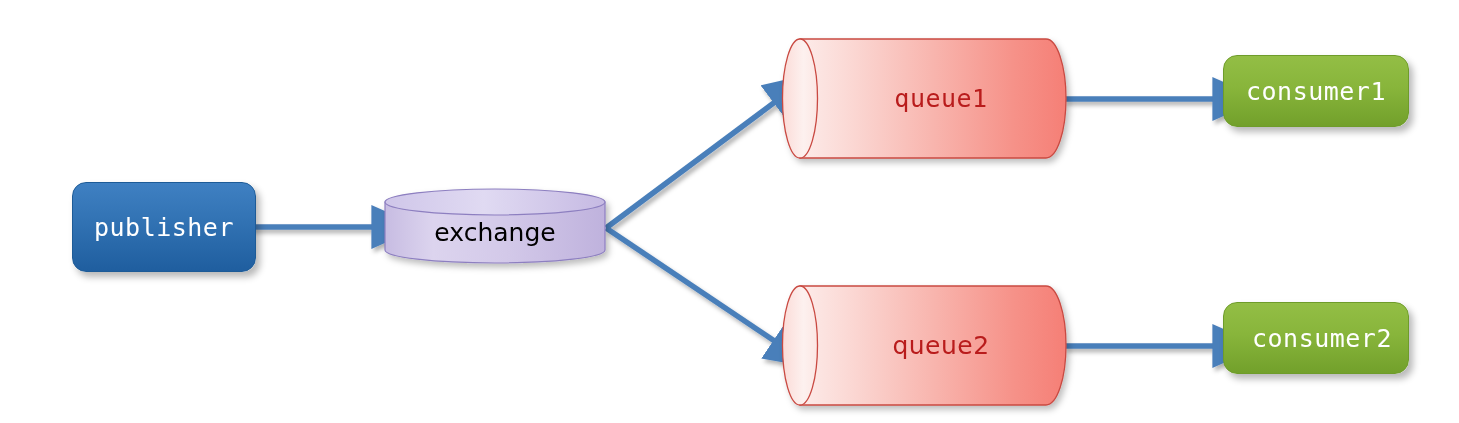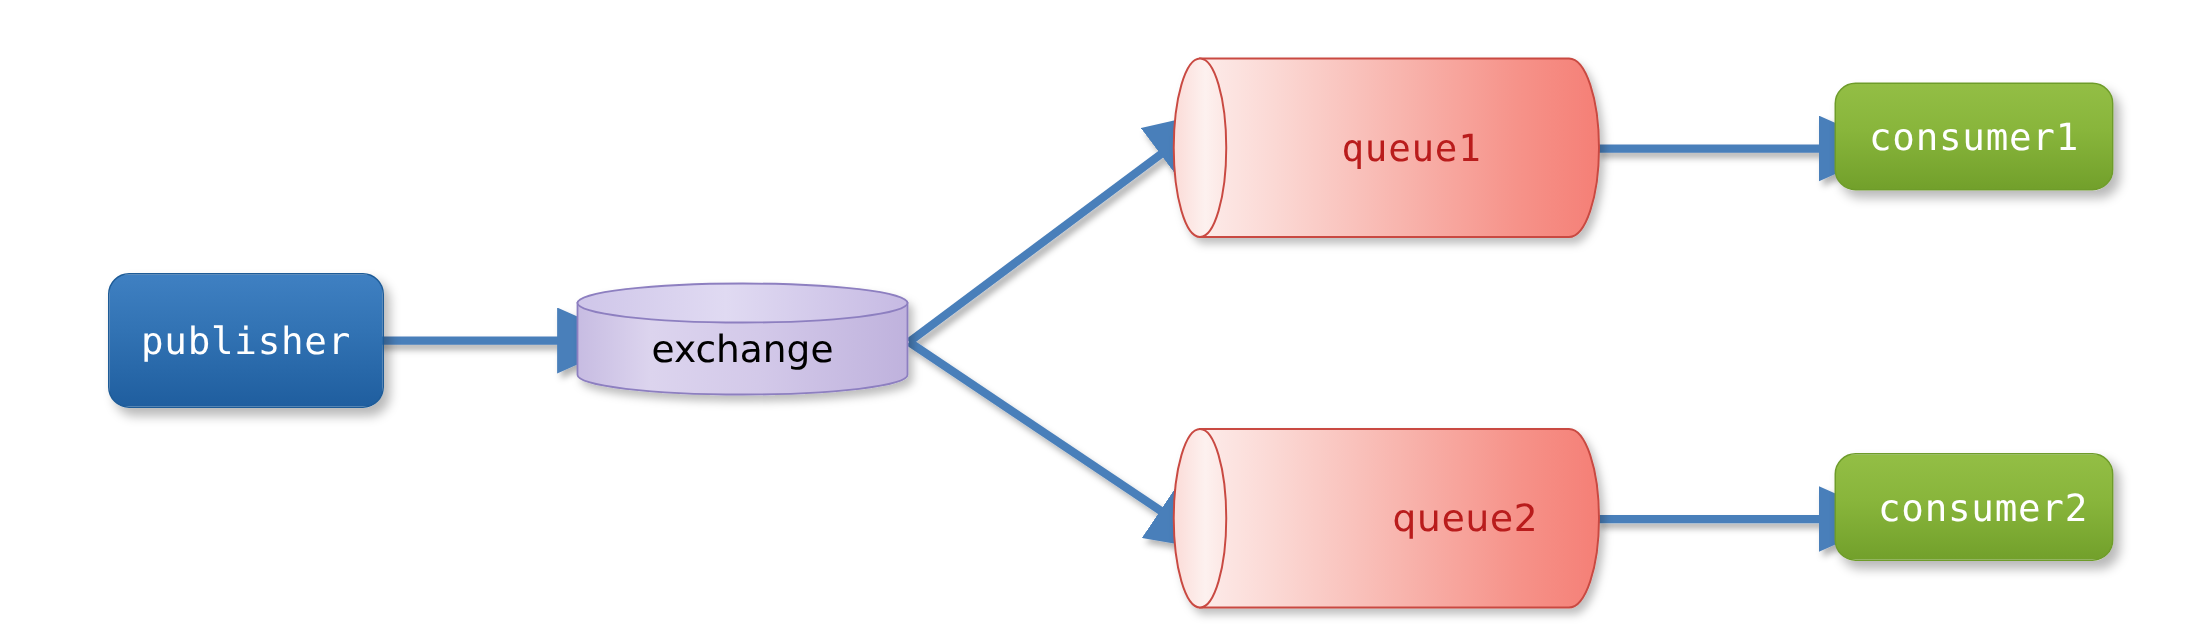--- a/index.html
+++ b/index.html
@@ -77,21 +77,20 @@
     justify-content: center;
     color: #b91c1c;
     font-size: 25px;
     letter-spacing: 0.5px;
   }
   .mono-label {
     font-family: "DejaVu Sans Mono", "Liberation Mono", monospace;
   }
   .sans-label {
     font-family: "DejaVu Sans", "Liberation Sans", sans-serif;
-    margin-left: 36px;
   }
   .cyl-queue1 { left: 782px; top: 38px; }
   .cyl-queue2 { left: 782px; top: 285px; }
 
   
   .cyl-v {
     position: absolute;
     left: 385px; top: 189px;
     width: 220px; height: 74px;
     z-index: 3;

